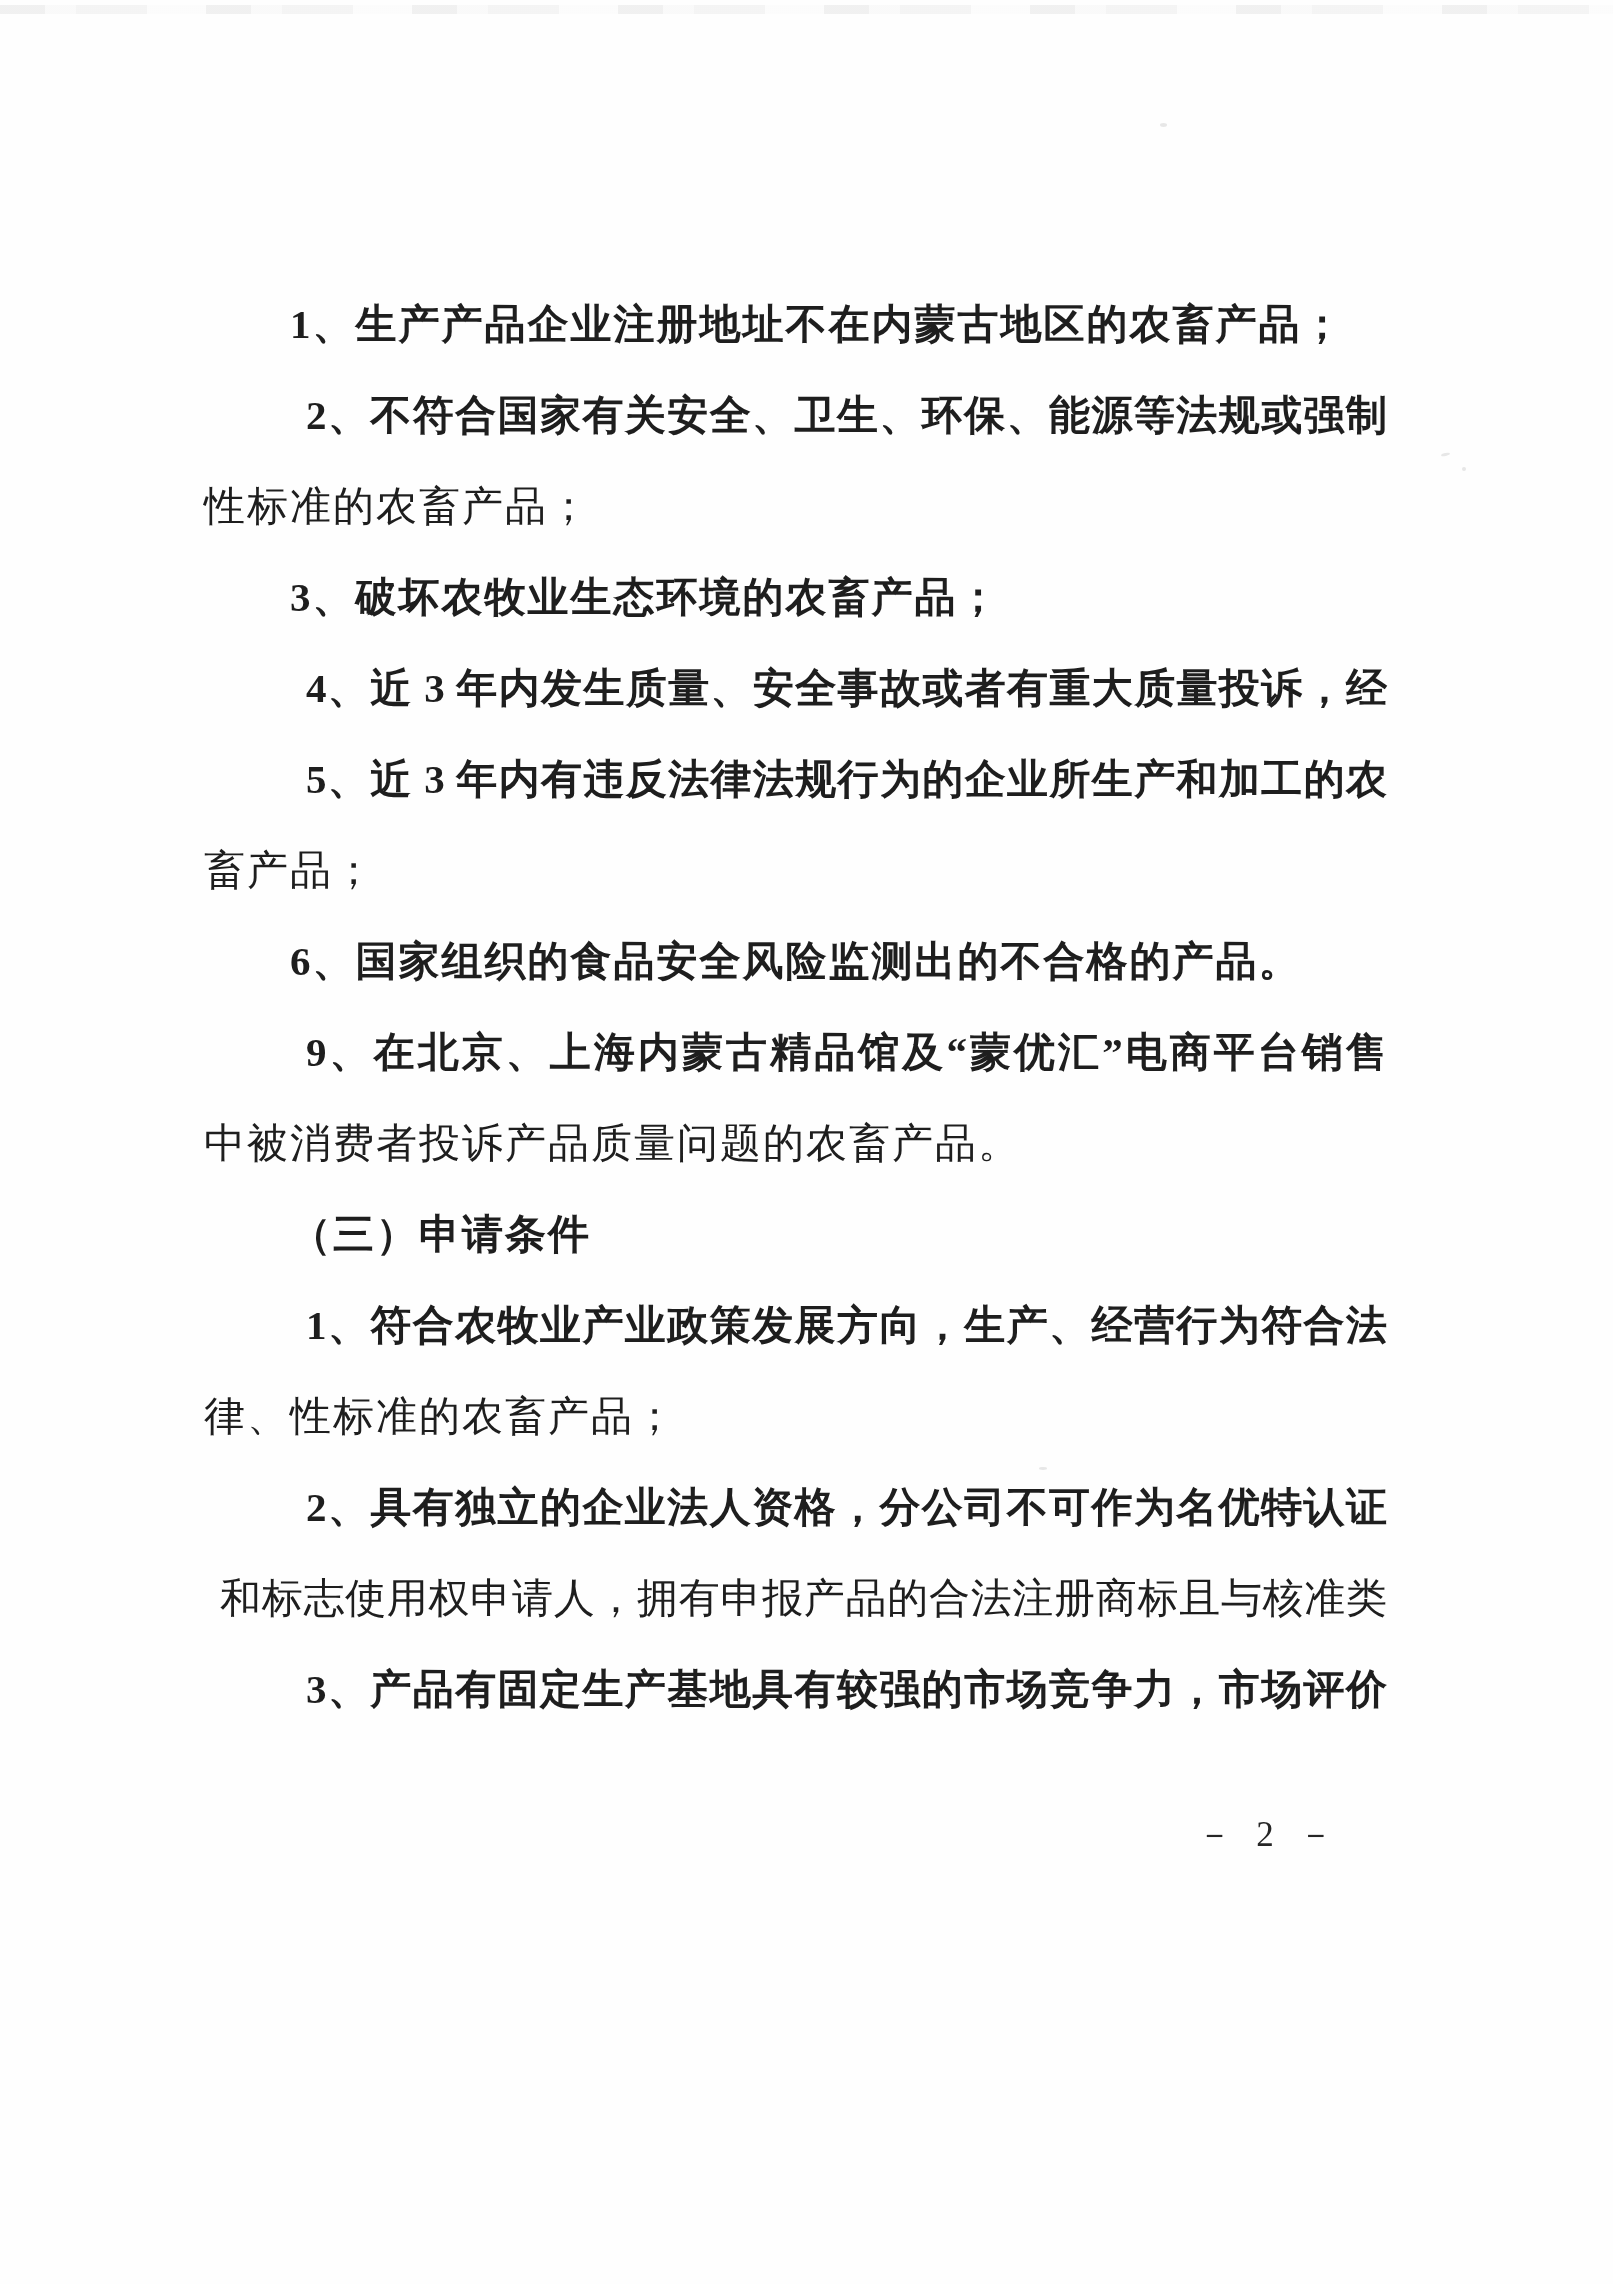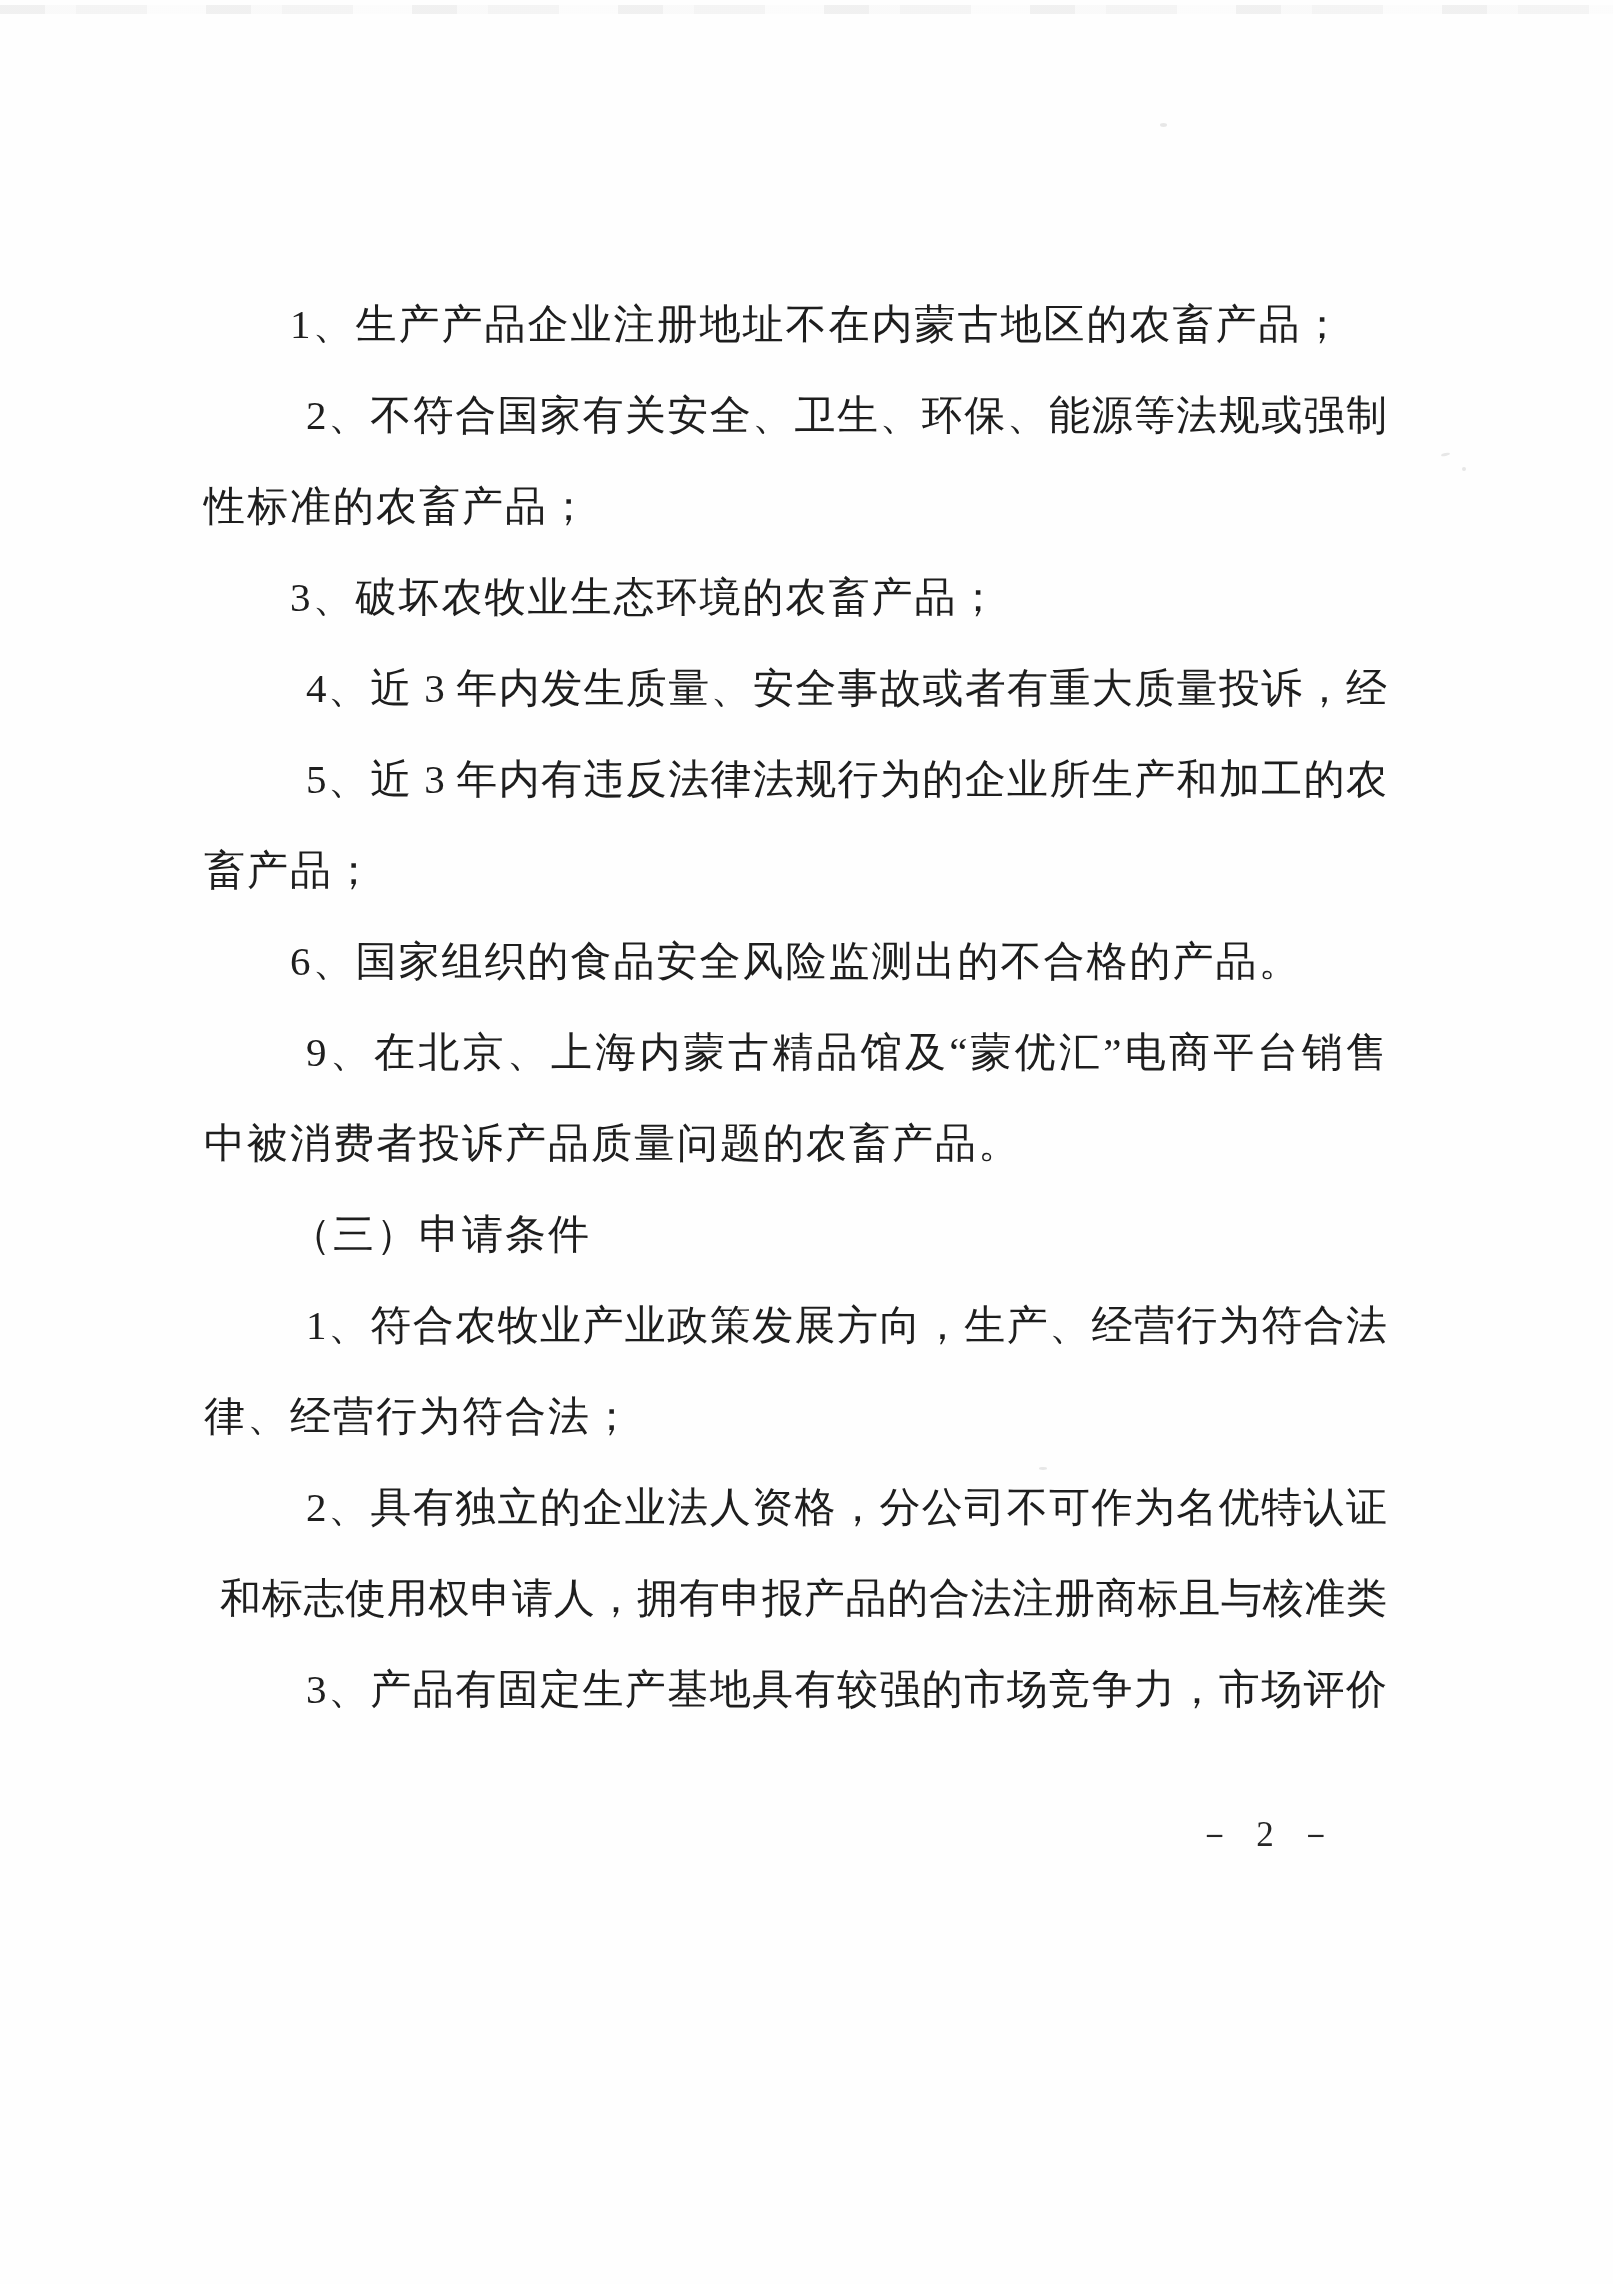--- a/index.html
+++ b/index.html
@@ -50,21 +50,21 @@
     width: 1183px;
   }
   .line {
     height: 91px;
     line-height: 91px;
     font-size: 41px;
     letter-spacing: 2px;
     white-space: nowrap;
     text-align: left;
   }
-  .line.indent { text-indent: 86px; }
+  .line.indent { text-indent: 86px; font-weight: bold; }
   .line.fill {
     letter-spacing: 0;
     white-space: normal;
     text-align: justify;
     text-align-last: justify;
     text-justify: inter-character;
     margin-left: 16px;
   }
   .footer-row {
     margin-top: 75px;
@@ -93,21 +93,21 @@
     <div class="line">性标准的农畜产品；</div>
     <div class="line indent">3、破坏农牧业生态环境的农畜产品；</div>
     <div class="line indent fill">4、近 3 年内发生质量、安全事故或者有重大质量投诉，经</div>
     <div class="line indent fill">5、近 3 年内有违反法律法规行为的企业所生产和加工的农</div>
     <div class="line">畜产品；</div>
     <div class="line indent">6、国家组织的食品安全风险监测出的不合格的产品。</div>
     <div class="line indent fill">9、在北京、上海内蒙古精品馆及“蒙优汇”电商平台销售</div>
     <div class="line">中被消费者投诉产品质量问题的农畜产品。</div>
     <div class="line indent">（三）申请条件</div>
     <div class="line indent fill">1、符合农牧业产业政策发展方向，生产、经营行为符合法</div>
-    <div class="line">律、经营行为符合法；</div>
+    <div class="line">律、性标准的农畜产品；</div>
     <div class="line indent fill">2、具有独立的企业法人资格，分公司不可作为名优特认证</div>
     <div class="line fill">和标志使用权申请人，拥有申报产品的合法注册商标且与核准类</div>
     <div class="line indent fill">3、产品有固定生产基地具有较强的市场竞争力，市场评价</div>
 
     <div class="footer-row">－ 2 －</div>
   </div>
 </div>
 
 
 </body></html>

